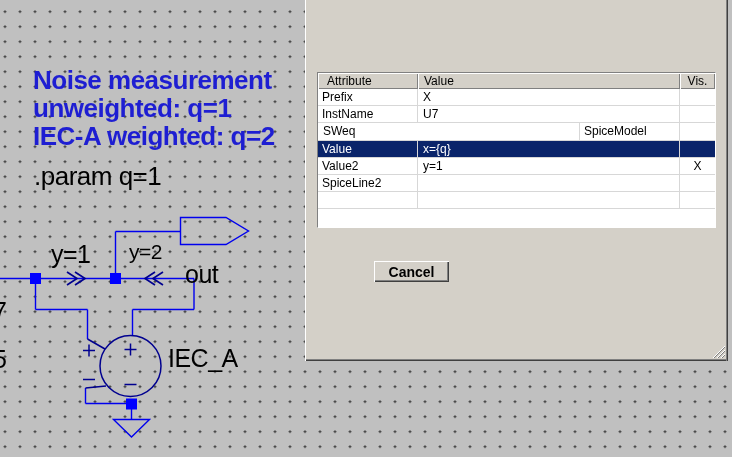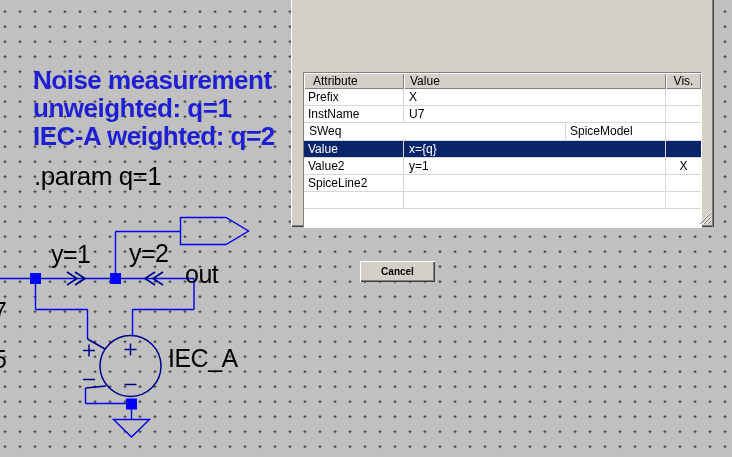--- a/index.html
+++ b/index.html
@@ -13,21 +13,21 @@
   .sch-svg{position:absolute;left:0;top:0;}
   .wire{stroke:var(--wire);stroke-width:1.4;fill:none;}
   .symbol{stroke:var(--symbol);stroke-width:1.5;fill:none;}
   .chev{stroke:var(--symbol);stroke-width:1.7;fill:none;}
   .junction{fill:var(--junction);stroke:none;}
   .sch-label{position:absolute;font-weight:normal;color:#000;white-space:pre;letter-spacing:-0.5px;line-height:1.1;}
   .comment{color:var(--comment-text);}
   .comment-block{position:absolute;left:33px;top:66px;font-size:26px;font-weight:bold;line-height:28px;letter-spacing:-0.5px;}
 
   .dialog{
-    position:absolute;left:291px;top:0;width:423px;height:227px;
+    position:absolute;left:305px;top:0;width:423px;height:361px;
     background:var(--dialog-face);
     box-shadow:inset 1px 0 0 #ffffff, inset -1px 0 0 #404040, inset -2px 0 0 #808080,
                inset 0 -1px 0 #404040, inset 0 -2px 0 #808080;
   }
   .attr-table{
     position:absolute;left:12px;top:72px;width:399px;height:156px;background:#fff;
     border-top:1px solid #808080;border-left:1px solid #808080;
     border-right:1px solid #ffffff;border-bottom:1px solid #ffffff;
     box-sizing:border-box;font-size:12px;overflow:hidden;color:#000;
   }
@@ -37,21 +37,21 @@
   .th-attr{width:100px;}
   .th-val{width:262px;padding-left:6px;}
   .th-vis{width:35px;padding-left:0;justify-content:center;}
   .tr{display:flex;height:17.2px;border-bottom:1px solid var(--table-grid);box-sizing:border-box;}
   .td{box-sizing:border-box;display:flex;align-items:center;overflow:hidden;white-space:nowrap;padding-left:4px;}
   .td-attr{width:100px;border-right:1px solid var(--table-grid);}
   .td-val{width:262px;border-right:1px solid var(--table-grid);padding-left:5px;}
   .td-vis{width:35px;justify-content:center;padding-left:0;}
   .tr.selected{background:var(--selection-bg);color:var(--selection-text);}
 
-  .btn{position:absolute;font-family:"Liberation Sans",sans-serif;font-size:10px;font-weight:bold;
+  .btn{position:absolute;font-family:"Liberation Sans",sans-serif;font-size:14px;font-weight:bold;
        color:#000;background:var(--dialog-face);border:none;padding:0;text-align:center;}
   .btn-cancel{left:69px;top:261px;width:75px;height:21px;
        box-shadow:inset 1px 1px 0 #ffffff, inset -1px -1px 0 #404040, inset -2px -2px 0 #808080;}
   .btn-ok{left:277px;top:257px;width:78px;height:25px;border:1px solid #000;box-sizing:border-box;
        box-shadow:inset 1px 1px 0 #ffffff, inset -1px -1px 0 #404040, inset -2px -2px 0 #808080;}
   .grip{position:absolute;right:3px;bottom:3px;}
 </style>
 </head>
 <body>
 
@@ -79,21 +79,21 @@
   </svg>
 
   <div class="comment-block comment">
     <div>Noise measurement</div>
     <div>unweighted: q=1</div>
     <div>IEC-A weighted: q=2</div>
   </div>
   <div class="sch-label" style="left:34px;top:162px;font-size:26px;">.param q=1</div>
 
   <div class="sch-label" style="left:51px;top:241px;font-size:25px;">y=1</div>
-  <div class="sch-label" style="left:129px;top:240px;font-size:25px;">y=2</div>
+  <div class="sch-label" style="left:129px;top:240px;font-size:21px;">y=2</div>
   <div class="sch-label" style="left:185px;top:213px;font-size:25px;margin-top:48px;">out</div>
   <div class="sch-label" style="left:168px;top:345px;font-size:25px;">IEC_A</div>
   <div class="sch-label" style="left:-7px;top:298px;font-size:25px;">7</div>
   <div class="sch-label" style="left:-7px;top:346px;font-size:25px;">5</div>
 
   <div class="dialog">
 
     <div class="attr-table">
       <div class="thead">
         <div class="th th-attr">Attribute</div>

